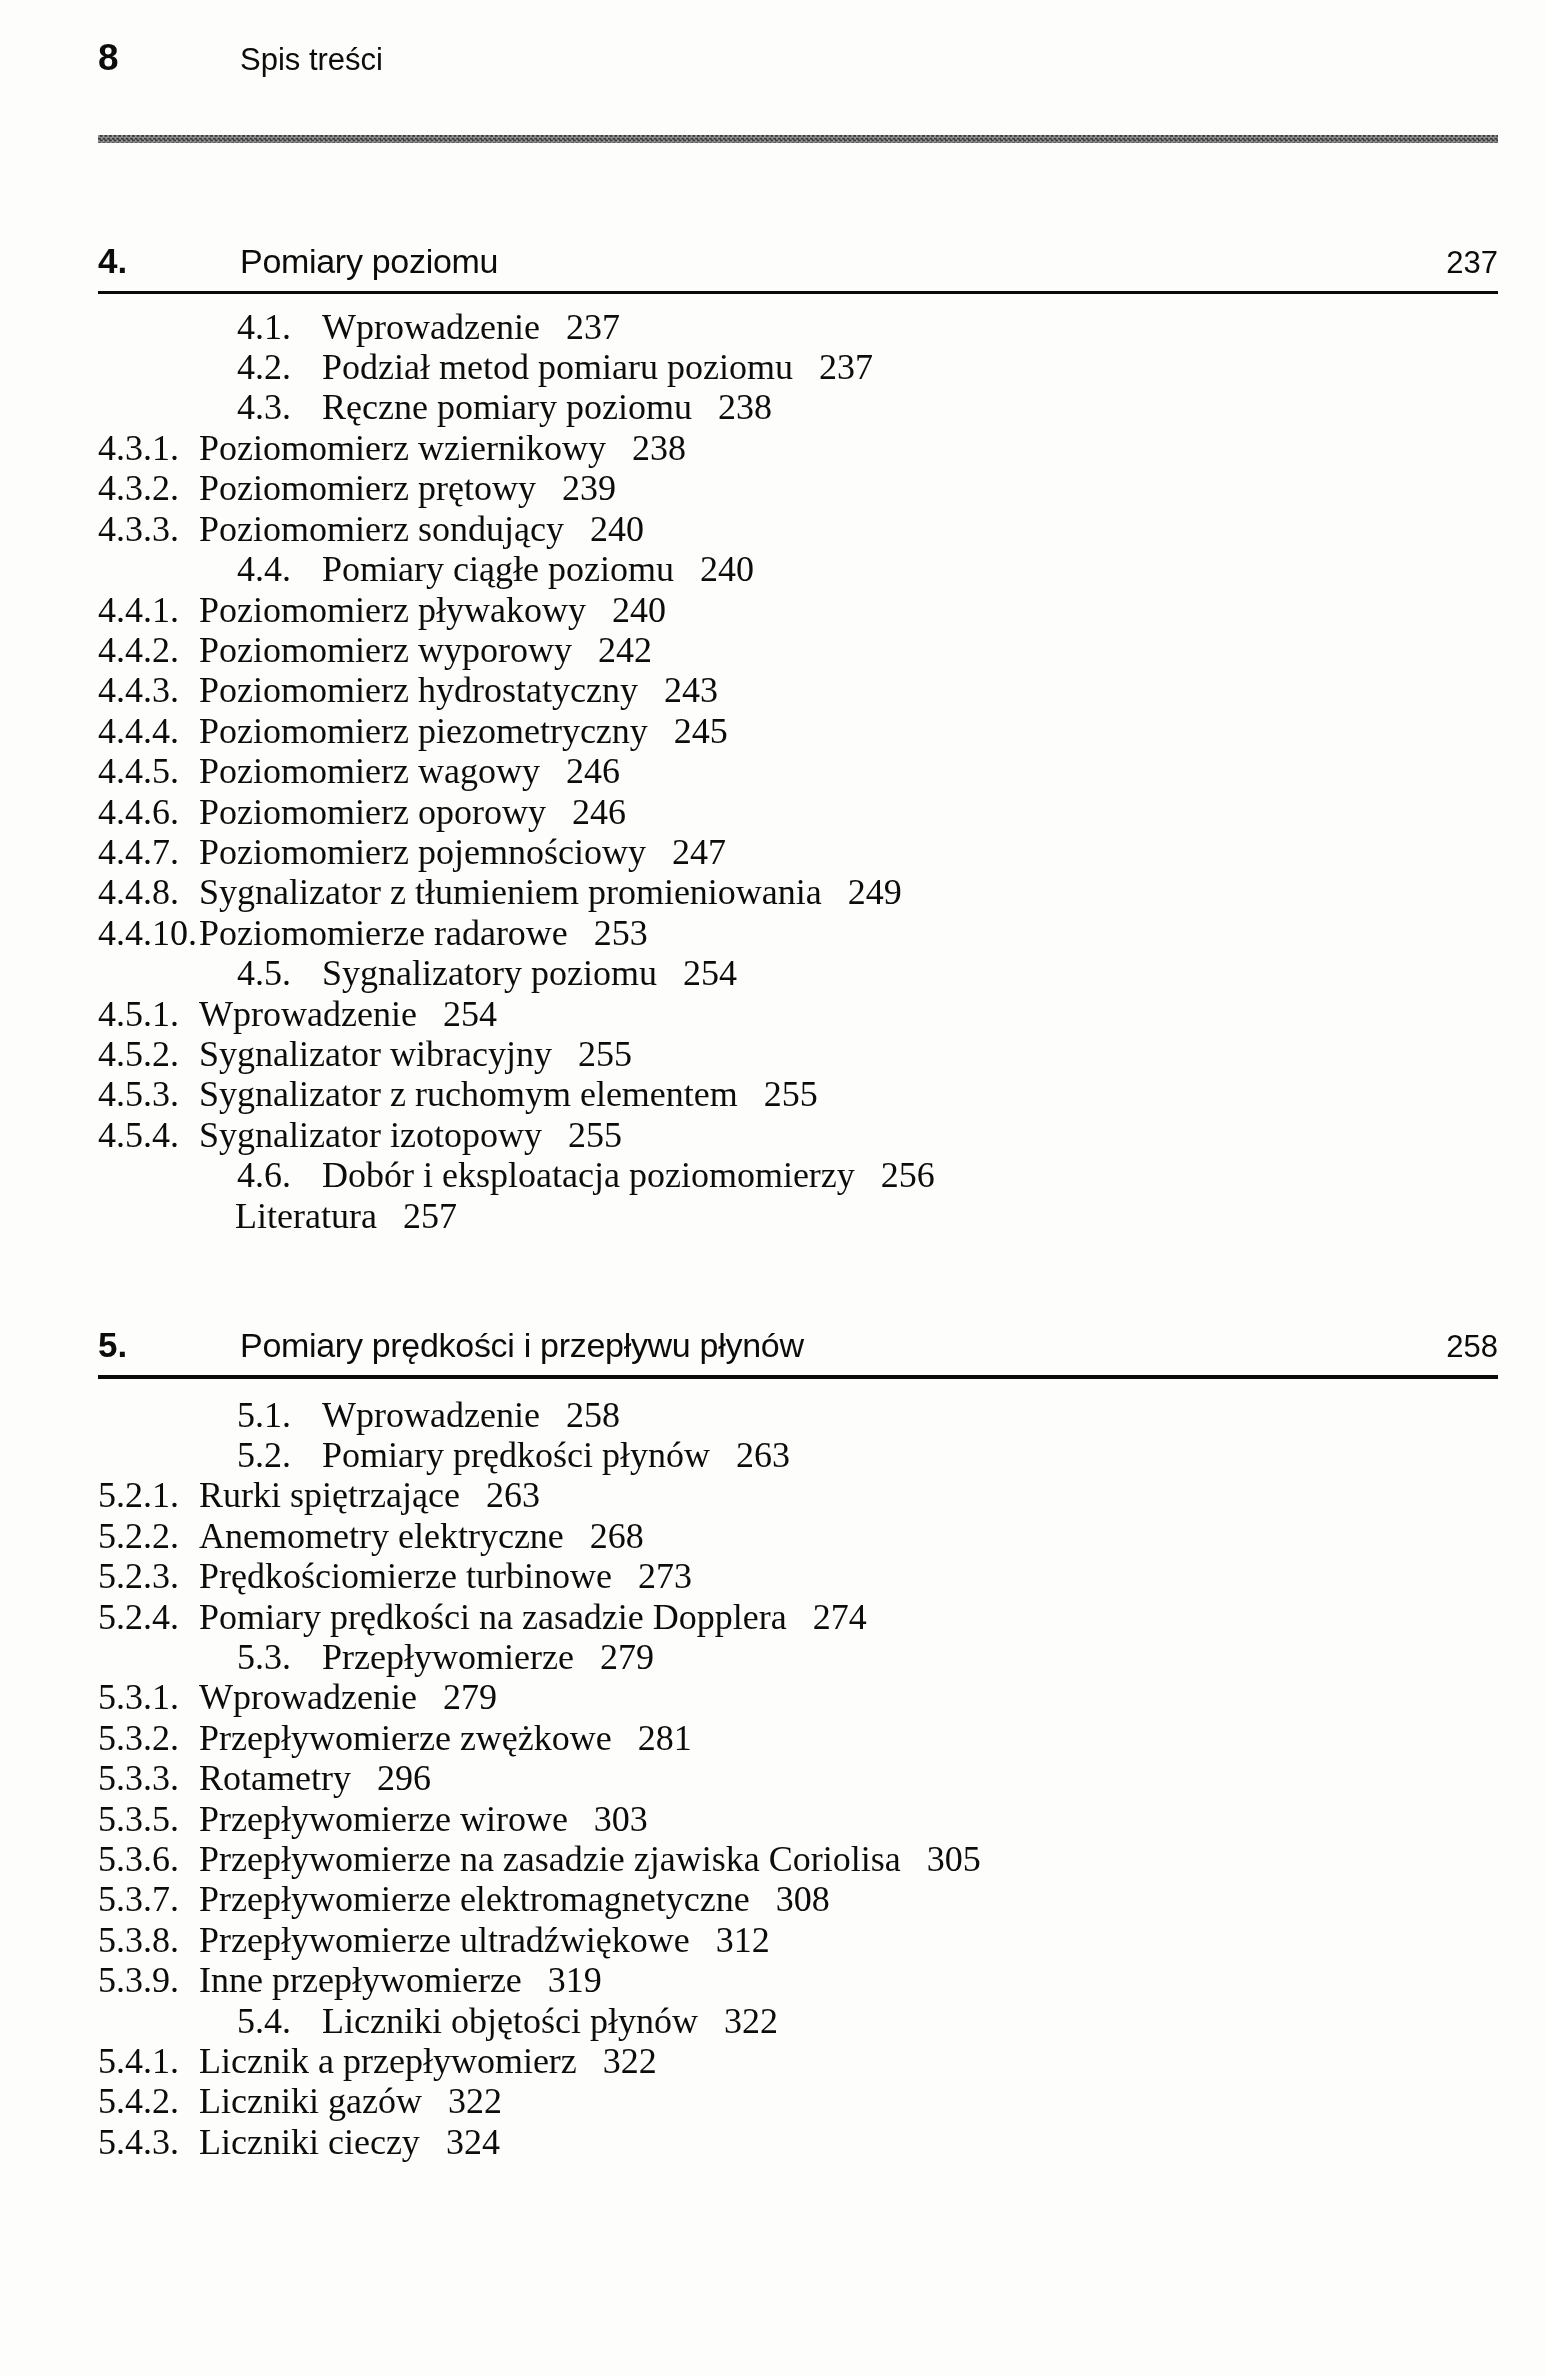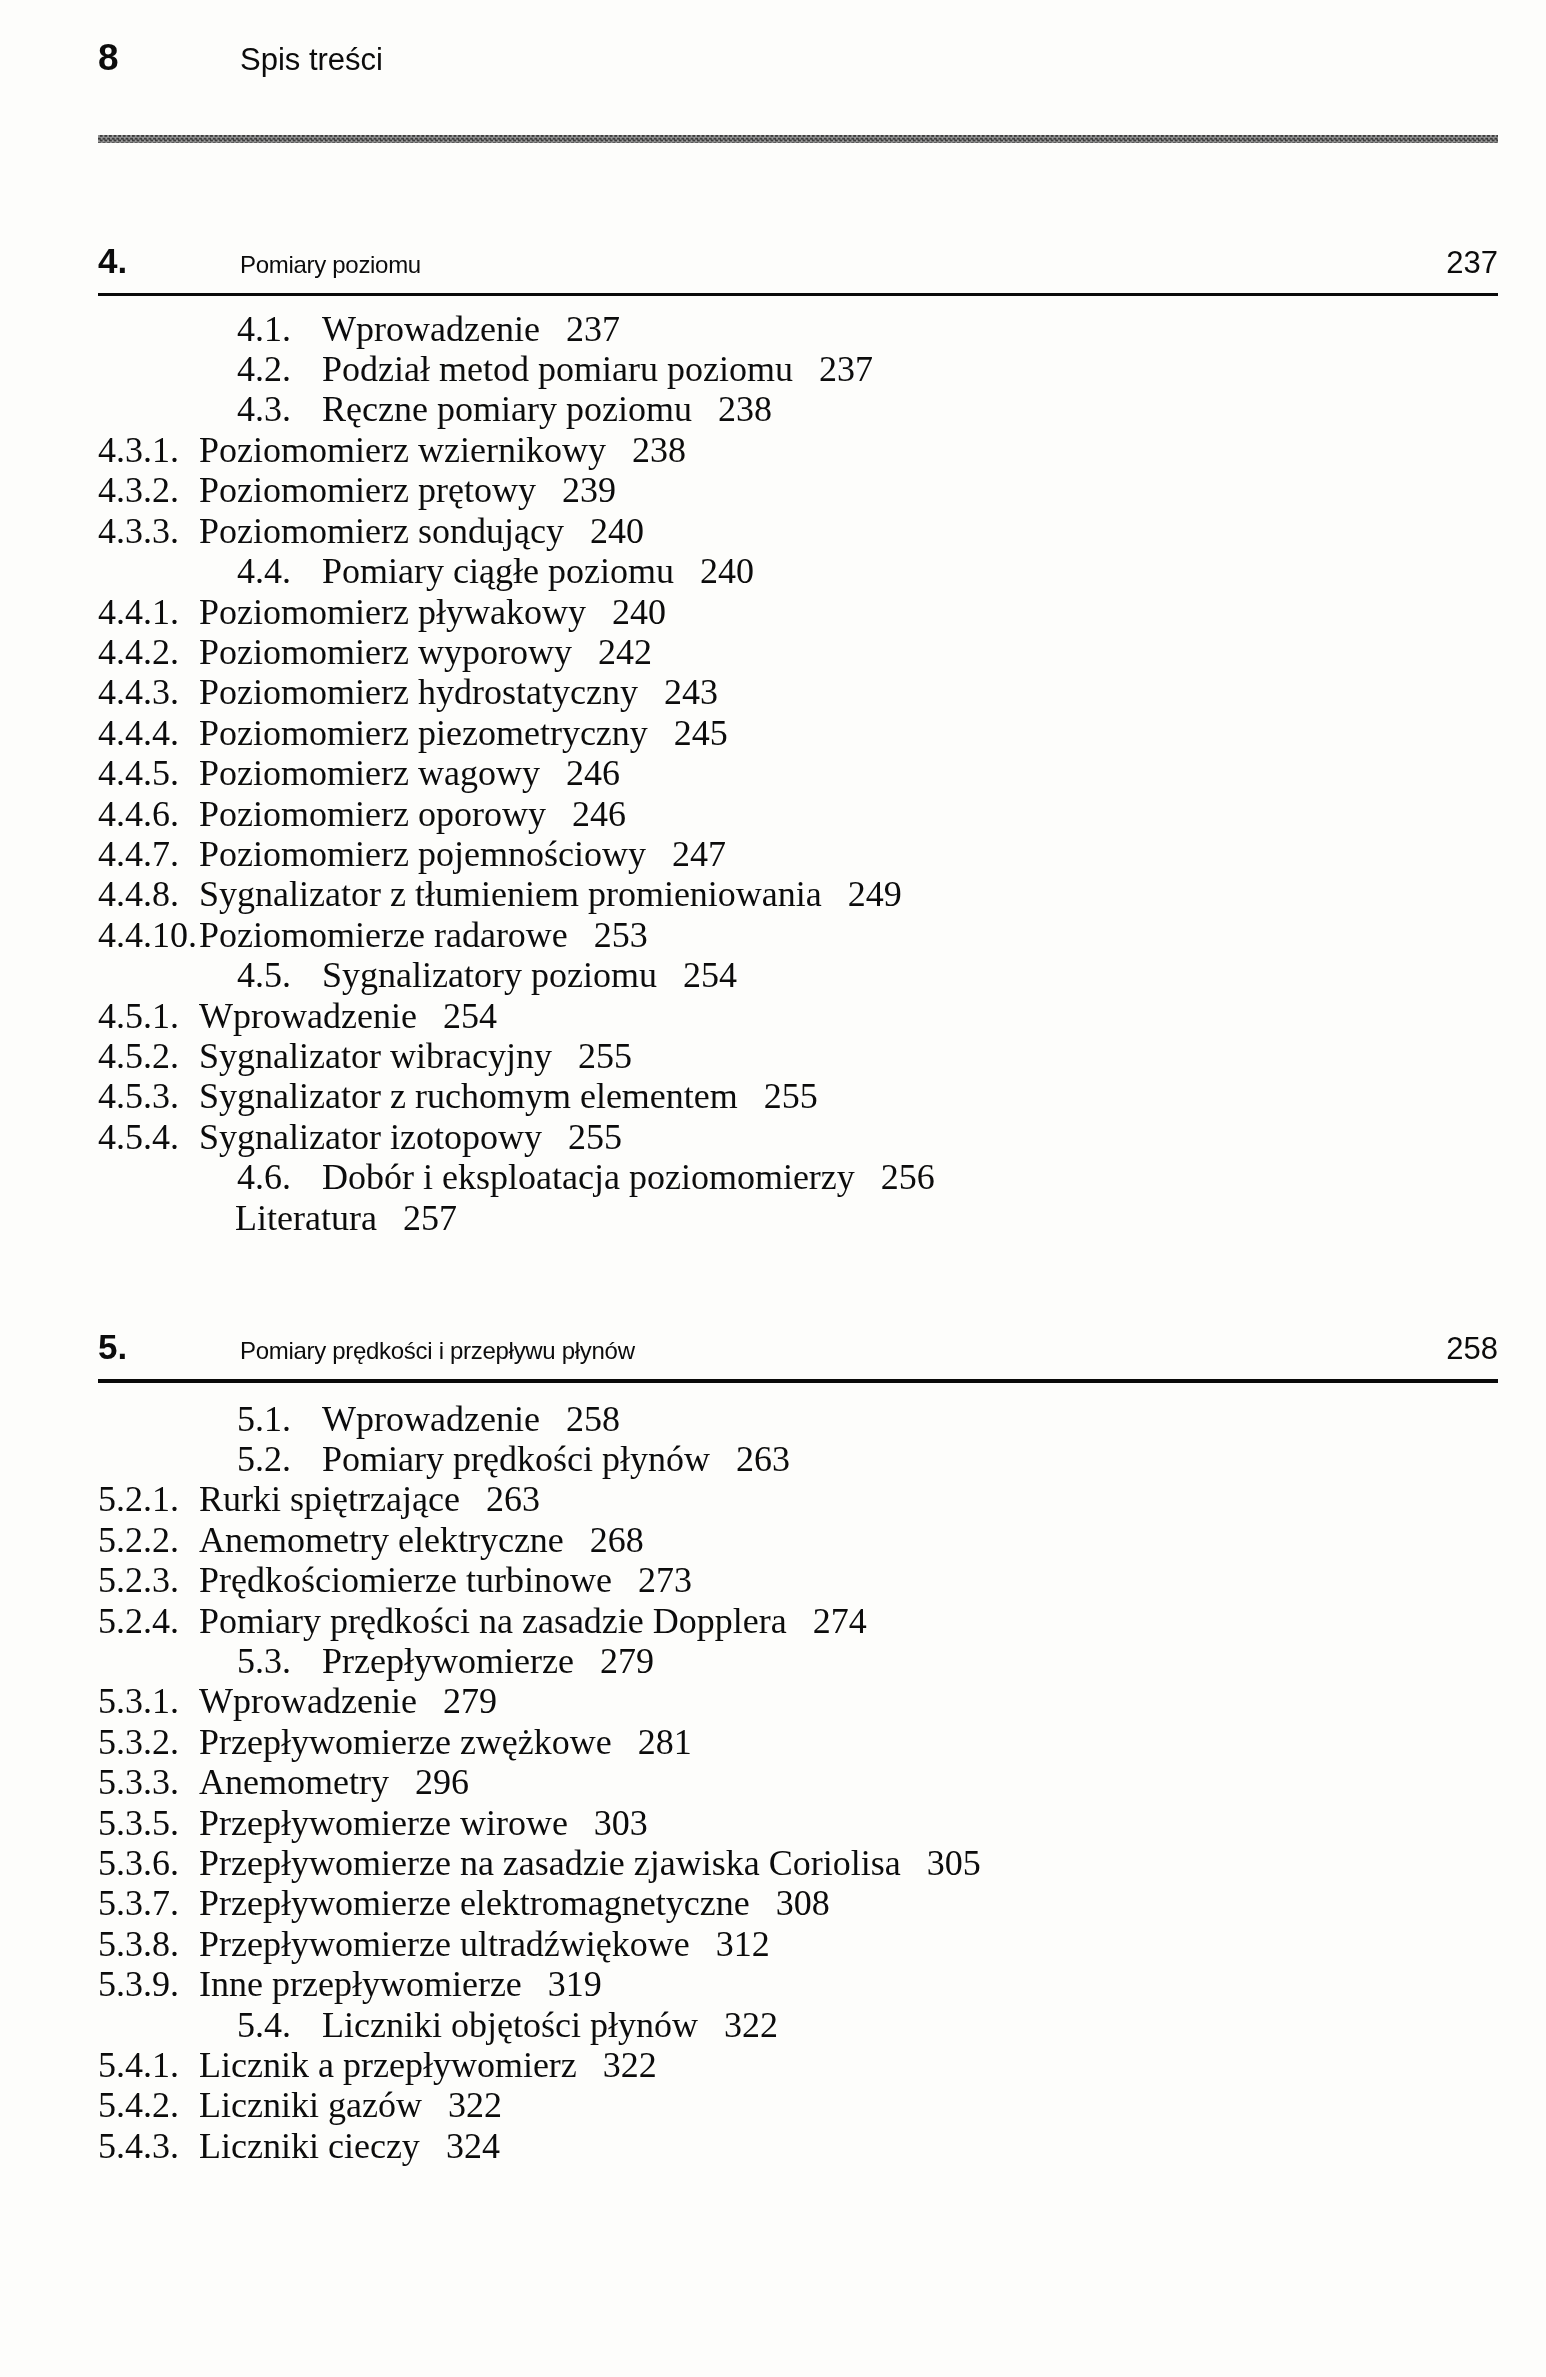--- a/index.html
+++ b/index.html
@@ -44,21 +44,21 @@
     margin-top: 98px;
     font-family: "Liberation Sans", "DejaVu Sans", sans-serif;
     line-height: 39px;
   }
   .sec-num {
     font-size: 35px;
     font-weight: 700;
     width: 142px;
     flex: 0 0 auto;
   }
-  .sec-title { font-size: 24px; flex: 1 1 auto; letter-spacing: -0.3px; }
+  .sec-title { font-size: 34px; flex: 1 1 auto; letter-spacing: -0.3px; }
   .sec-page { font-size: 31px; flex: 0 0 auto; }
   .sec-rule { height: 3.3px; background: #0a0a0a; margin-top: 9.2px; }
 
   
   .entries { margin-top: 18.3px; }
   .sec2 .sec-head { margin-top: 94px; }
   .sec2 .entries { margin-top: 22px; }
 
   .row {
     display: flex;
@@ -262,21 +262,21 @@
           <span class="label">Wprowadzenie</span>
           <span class="pg">279</span>
         </div>
         <div class="row" data-level="2">
           <span class="num">5.3.2.</span>
           <span class="label">Przepływomierze zwężkowe</span>
           <span class="pg">281</span>
         </div>
         <div class="row" data-level="2">
           <span class="num">5.3.3.</span>
-          <span class="label">Anemometry</span>
+          <span class="label">Rotametry</span>
           <span class="pg">296</span>
         </div>
         <div class="row" data-level="2">
           <span class="num">5.3.5.</span>
           <span class="label">Przepływomierze wirowe</span>
           <span class="pg">303</span>
         </div>
         <div class="row" data-level="2">
           <span class="num">5.3.6.</span>
           <span class="label">Przepływomierze na zasadzie zjawiska Coriolisa</span>

